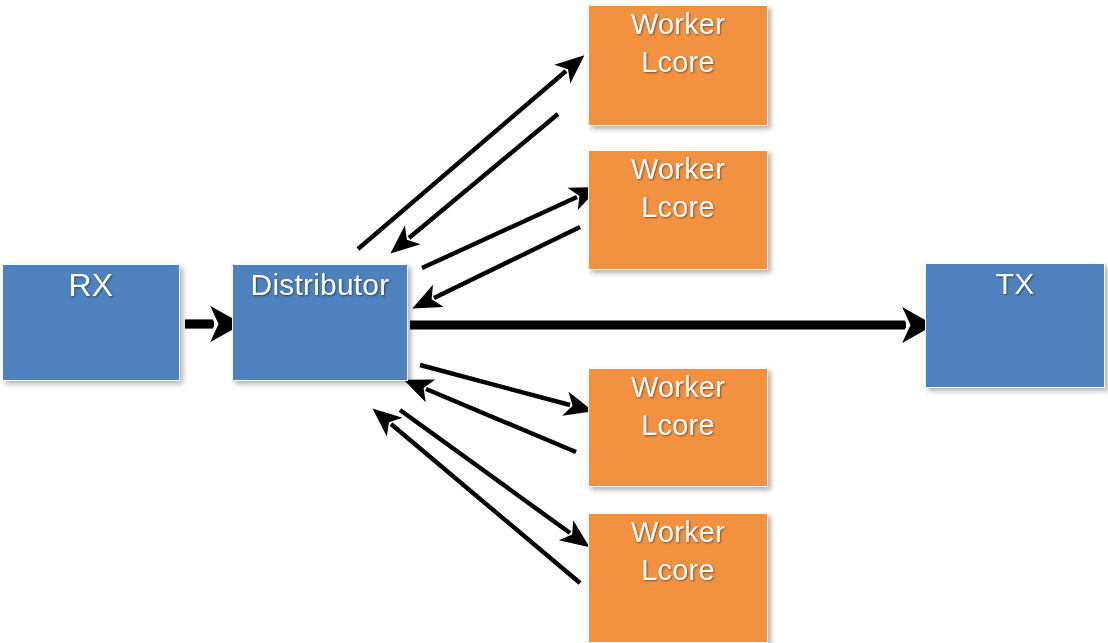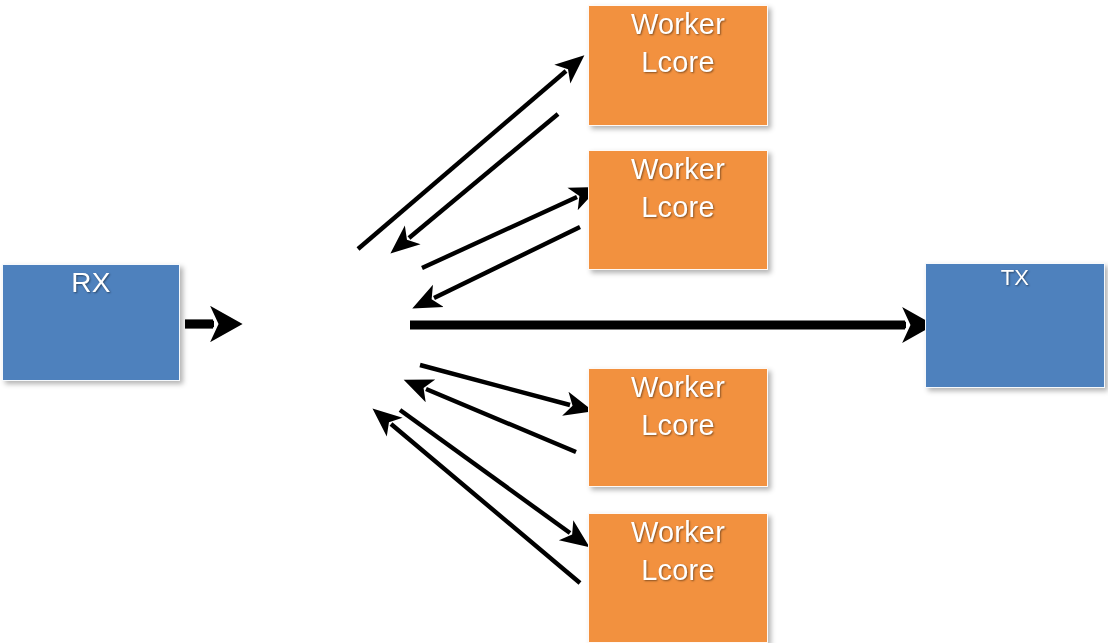--- a/index.html
+++ b/index.html
@@ -104,26 +104,29 @@
     </g>
 
     <g>
       <line class="flowline" x1="400" y1="410" x2="570" y2="533" stroke-width="4.4" marker-end="url(#head-thin)" stroke="#000000"></line>
     </g>
     <g>
       <line class="flowline" x1="580" y1="583" x2="391" y2="424" stroke-width="4.4" marker-end="url(#head-thin)" stroke="#000000"></line>
     </g>
   </svg>
 
-  <div class="node blue" style="left: 2px; top: 264px; width: 178px; height: 117px; font-size: 28px; background: rgb(78, 129, 189); color: rgb(255, 255, 255);">
+  <div class="node blue" style="left: 2px; top: 264px; width: 178px; height: 117px; font-size: 32px; background: rgb(78, 129, 189); color: rgb(255, 255, 255);">
     <span class="label">RX</span>
   </div>
 
+  <div class="node blue" style="left: 232px; top: 264px; width: 176px; height: 117px; font-size: 30px; background: rgb(78, 129, 189); color: rgb(255, 255, 255);">
+    <span class="label">Distributor</span>
+  </div>
 
-  <div class="node blue" style="left: 925px; top: 263px; width: 180px; height: 125px; font-size: 22px; background: rgb(78, 129, 189); color: rgb(255, 255, 255);">
+  <div class="node blue" style="left: 925px; top: 263px; width: 180px; height: 125px; font-size: 30px; background: rgb(78, 129, 189); color: rgb(255, 255, 255);">
     <span class="label">TX</span>
   </div>
 
   <div class="node orange" style="left: 588px; top: 5px; width: 180px; height: 121px; font-size: 29px; background: rgb(242, 145, 63); color: rgb(255, 255, 255);">
     <span class="label">Worker
 Lcore</span>
   </div>
 
   <div class="node orange" style="left: 588px; top: 150px; width: 180px; height: 120px; font-size: 29px; background: rgb(242, 145, 63); color: rgb(255, 255, 255);">
     <span class="label">Worker

